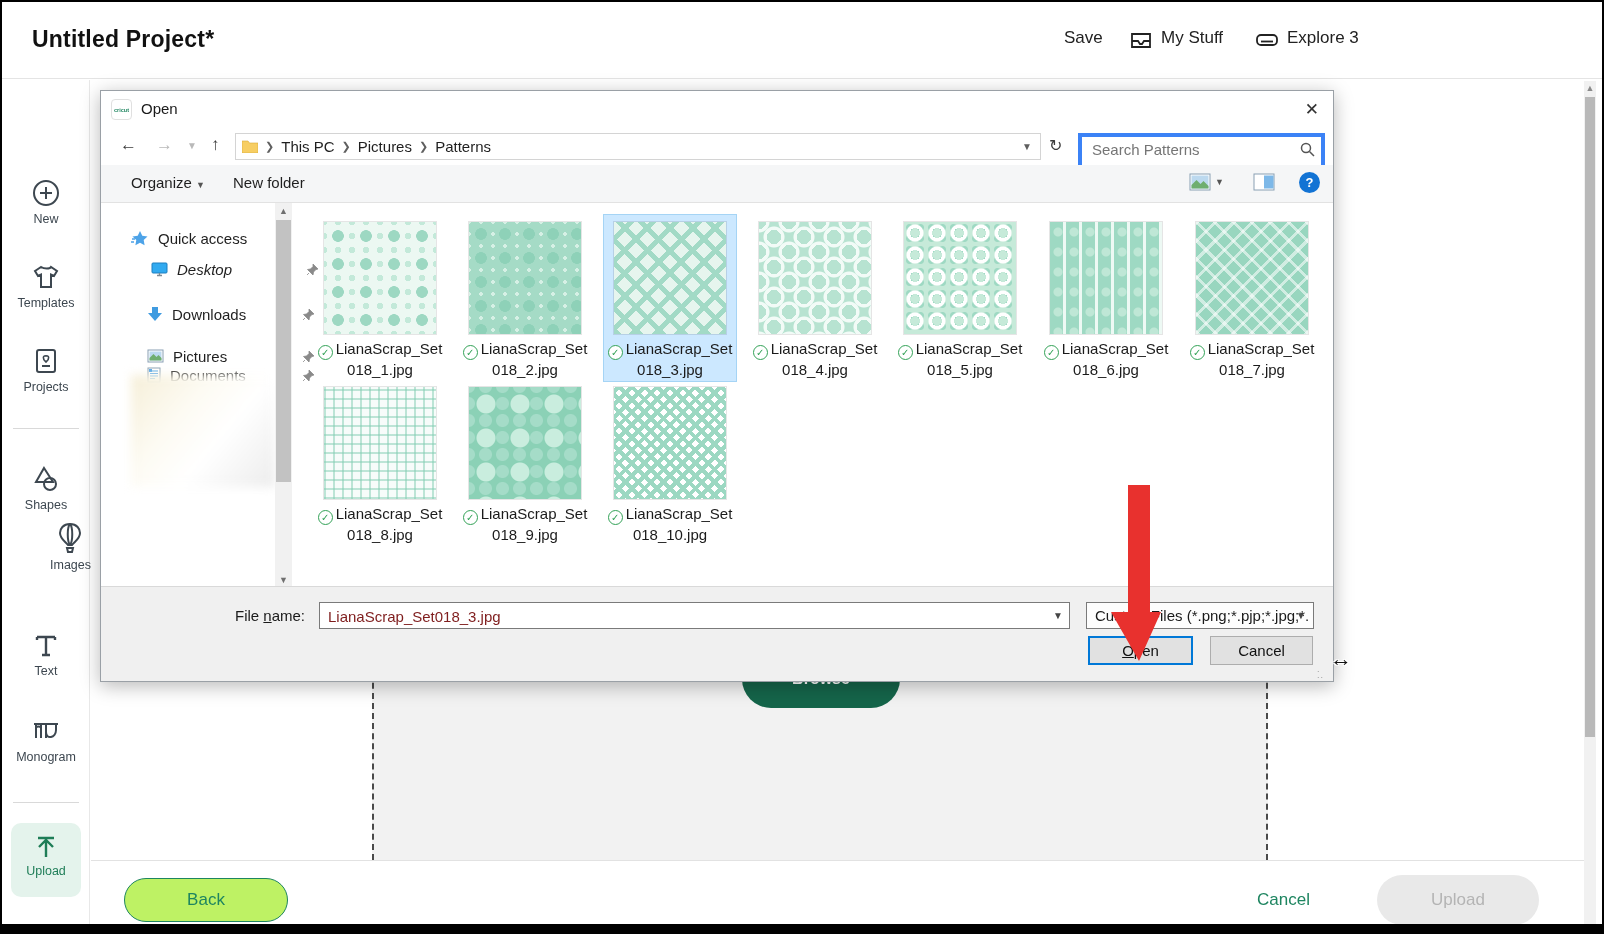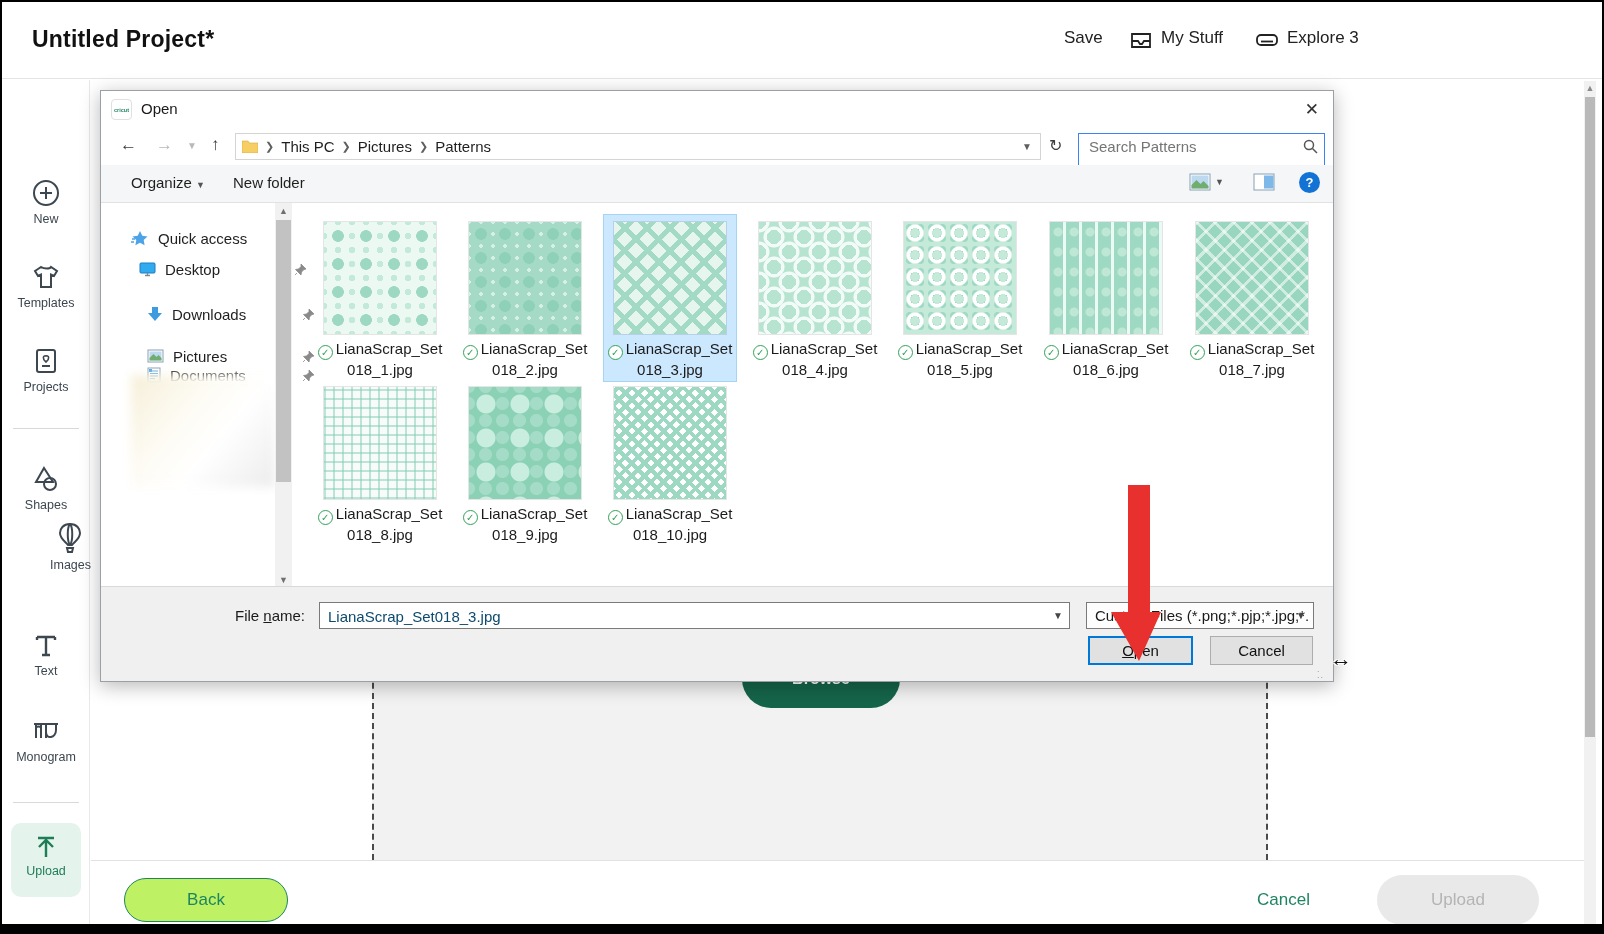--- a/index.html
+++ b/index.html
@@ -47,21 +47,21 @@
   .dlg-title{position:absolute;left:40px;top:9px;font-size:15px;color:#1a1a1a;}
   .dlg-close{position:absolute;right:14px;top:8px;font-size:17px;color:#333;cursor:pointer;}
 
   .dlg-addr{position:absolute;left:0;top:38px;right:0;height:36px;background:#fff;}
   .nav-arrow{position:absolute;top:6px;font-size:17px;color:#3b3b3b;cursor:pointer;}
   .nav-arrow.dis{color:#b9b9b9;}
   .crumb-box{position:absolute;left:134px;top:4px;width:806px;height:27px;border:1px solid #d4d4d4;background:#fff;font-size:15px;color:#1f1f1f;display:flex;align-items:center;padding-left:6px;gap:7px;}
   .crumb-sep{color:#5f5f5f;font-size:11px;}
   .crumb-dd{margin-left:auto;margin-right:8px;color:#5f5f5f;font-size:10px;}
   .refresh{position:absolute;left:948px;top:7px;font-size:16px;color:#3b3b3b;cursor:pointer;}
-  .search-box{position:absolute;left:977px;top:4px;width:247px;height:44px;border:1px solid #3b82f6;background:#fff;}
+  .search-box{position:absolute;left:977px;top:4px;width:247px;height:44px;border:4px solid #3b82f6;background:#fff;}
   .search-box input{position:absolute;left:8px;top:1px;width:210px;height:23px;border:none;outline:none;font-size:15px;color:#333;}
   .search-box input::placeholder{color:#757575;}
   .search-ic{position:absolute;right:6px;top:5px;}
 
   .dlg-toolbar{position:absolute;left:0;top:74px;right:0;height:38px;background:#f5f6f7;border-bottom:1px solid #e2e2e2;font-size:15px;color:#1f1f1f;}
   .org{position:absolute;left:30px;top:9px;cursor:pointer;}
   .org .caret{font-size:9px;color:#555;margin-left:4px;}
   .newfolder{position:absolute;left:132px;top:9px;cursor:pointer;}
   .view-ic{position:absolute;top:8px;cursor:pointer;}
   .help-ic{position:absolute;left:1198px;top:7px;width:21px;height:21px;border-radius:50%;background:#1273d4;color:#fff;font-size:13px;font-weight:700;text-align:center;line-height:21px;cursor:pointer;}
@@ -95,21 +95,21 @@
   .p6{background-color:#e3f5ec;background-image:radial-gradient(circle,#bfe7d6 4px,transparent 5px),repeating-linear-gradient(90deg,#9ed9c3 0 13px,#edf9f4 13px 16px);background-size:16px 20px,auto;}
   .p7{background-color:#98d6bf;background-image:repeating-linear-gradient(45deg,rgba(255,255,255,.55) 0 3px,transparent 3px 13px),repeating-linear-gradient(-45deg,rgba(255,255,255,.55) 0 3px,transparent 3px 13px);}
   .p8{background-color:#f7fcfa;background-image:repeating-linear-gradient(0deg,rgba(130,205,178,.5) 0 2px,transparent 2px 9px),repeating-linear-gradient(90deg,rgba(130,205,178,.5) 0 2px,transparent 2px 9px);}
   .p9{background-color:#8bd1b6;background-image:radial-gradient(circle,#c9edde 9px,transparent 10px),radial-gradient(circle,#a5dcc8 6px,transparent 7px);background-size:34px 34px,17px 17px;background-position:0 0,8px 8px;}
   .p10{background-color:#ffffff;background-image:repeating-linear-gradient(45deg,#9cd8c2 0 4px,transparent 4px 9px),repeating-linear-gradient(-45deg,#9cd8c2 0 4px,transparent 4px 9px);}
 
   
   .dlg-footer{position:absolute;left:0;bottom:0;right:0;height:95px;background:#f0f0f0;border-top:1px solid #d9d9d9;font-size:15px;color:#1a1a1a;}
   .fn-label{position:absolute;left:134px;top:20px;}
   .fn-combo{position:absolute;left:218px;top:15px;width:751px;height:27px;background:#fff;border:1px solid #7a7a7a;}
-  .fn-combo input{position:absolute;left:6px;top:1px;width:710px;height:25px;border:none;outline:none;font-size:15px;color:#0c4a6e;background:transparent;}
+  .fn-combo input{position:absolute;left:6px;top:1px;width:710px;height:25px;border:none;outline:none;font-size:15px;color:#7f1d1d;background:transparent;}
   .fn-combo .dd{position:absolute;right:6px;top:7px;color:#444;font-size:10px;}
   .ftype{position:absolute;left:985px;top:15px;width:228px;height:27px;background:#fdfdfd;border:1px solid #7a7a7a;line-height:25px;padding-left:8px;white-space:nowrap;overflow:hidden;cursor:pointer;}
   .ftype .dd{position:absolute;right:7px;top:0;color:#444;font-size:10px;}
   .btn-open{position:absolute;left:987px;top:49px;width:105px;height:29px;background:#e1e1e1;border:2px solid #0078d7;font-size:15px;color:#111;cursor:pointer;}
   .btn-open u{text-decoration:underline;}
   .btn-cancel{position:absolute;left:1109px;top:49px;width:103px;height:29px;background:#e1e1e1;border:1px solid #adadad;font-size:15px;color:#111;cursor:pointer;}
   .grip{position:absolute;right:4px;bottom:3px;width:12px;height:12px;color:#9a9a9a;font-size:9px;line-height:6px;letter-spacing:1px;}
 
   
   #red-arrow{position:absolute;left:1105px;top:483px;z-index:40;pointer-events:none;}
@@ -268,21 +268,21 @@
     <div class="dlg-body">
 
       <div class="navpane">
         <div class="nav-row" style="top:22px;left:30px;">
           <svg width="18" height="17" viewBox="0 0 18 17">
               <path d="M9 1 l2.3 4.8 5.2 .7 -3.8 3.6 .9 5.2 L9 12.8 4.4 15.3 5.3 10.1 1.5 6.5 6.7 5.8 z" fill="#4da3e8"></path>
               <path d="M1 9 h3 M0 12 h3" stroke="#4da3e8" stroke-width="1.4"></path>
             </svg>
           <span class="lbl">Quick access</span>
         </div>
-        <div class="nav-row" style="top:53px;left:38px;">
+        <div class="nav-row" style="top:53px;left:50px;font-style:italic;">
           <svg width="17" height="15" viewBox="0 0 17 15">
               <rect x="1" y="1" width="15" height="10" rx="1" fill="#31aaf0" stroke="#1d7fc0"></rect>
               <path d="M6 13.5 h5 M8.5 11 v2.5" stroke="#7f8b94" stroke-width="1.4"></path>
             </svg>
           <span class="lbl">Desktop</span>
           <svg class="pin" width="13" height="13" viewBox="0 0 13 13">
               <path d="M7 1 l5 5 -2 .5 -2.5 2.5 -.5 3 -5.5 -5.5 3 -.5 2.5 -2.5 z M3 10 l-2 2" fill="#8a8a8a" stroke="#8a8a8a" stroke-width=".8"></path>
             </svg>
         </div>
         <div class="nav-row" style="top:98px;left:46px;text-align:right;">

